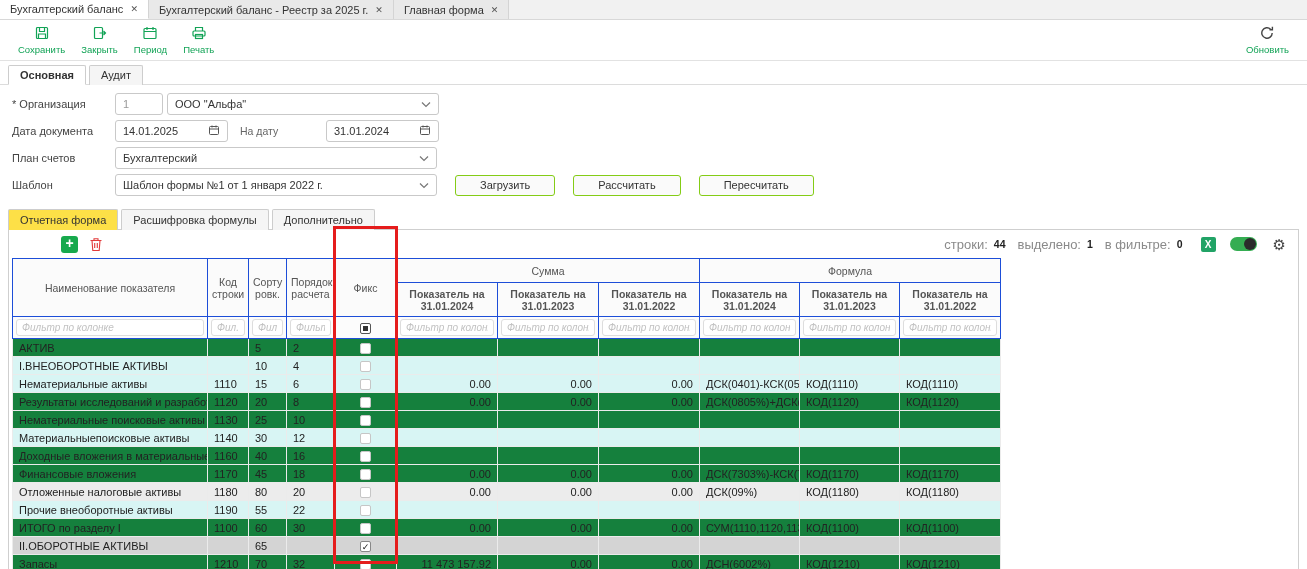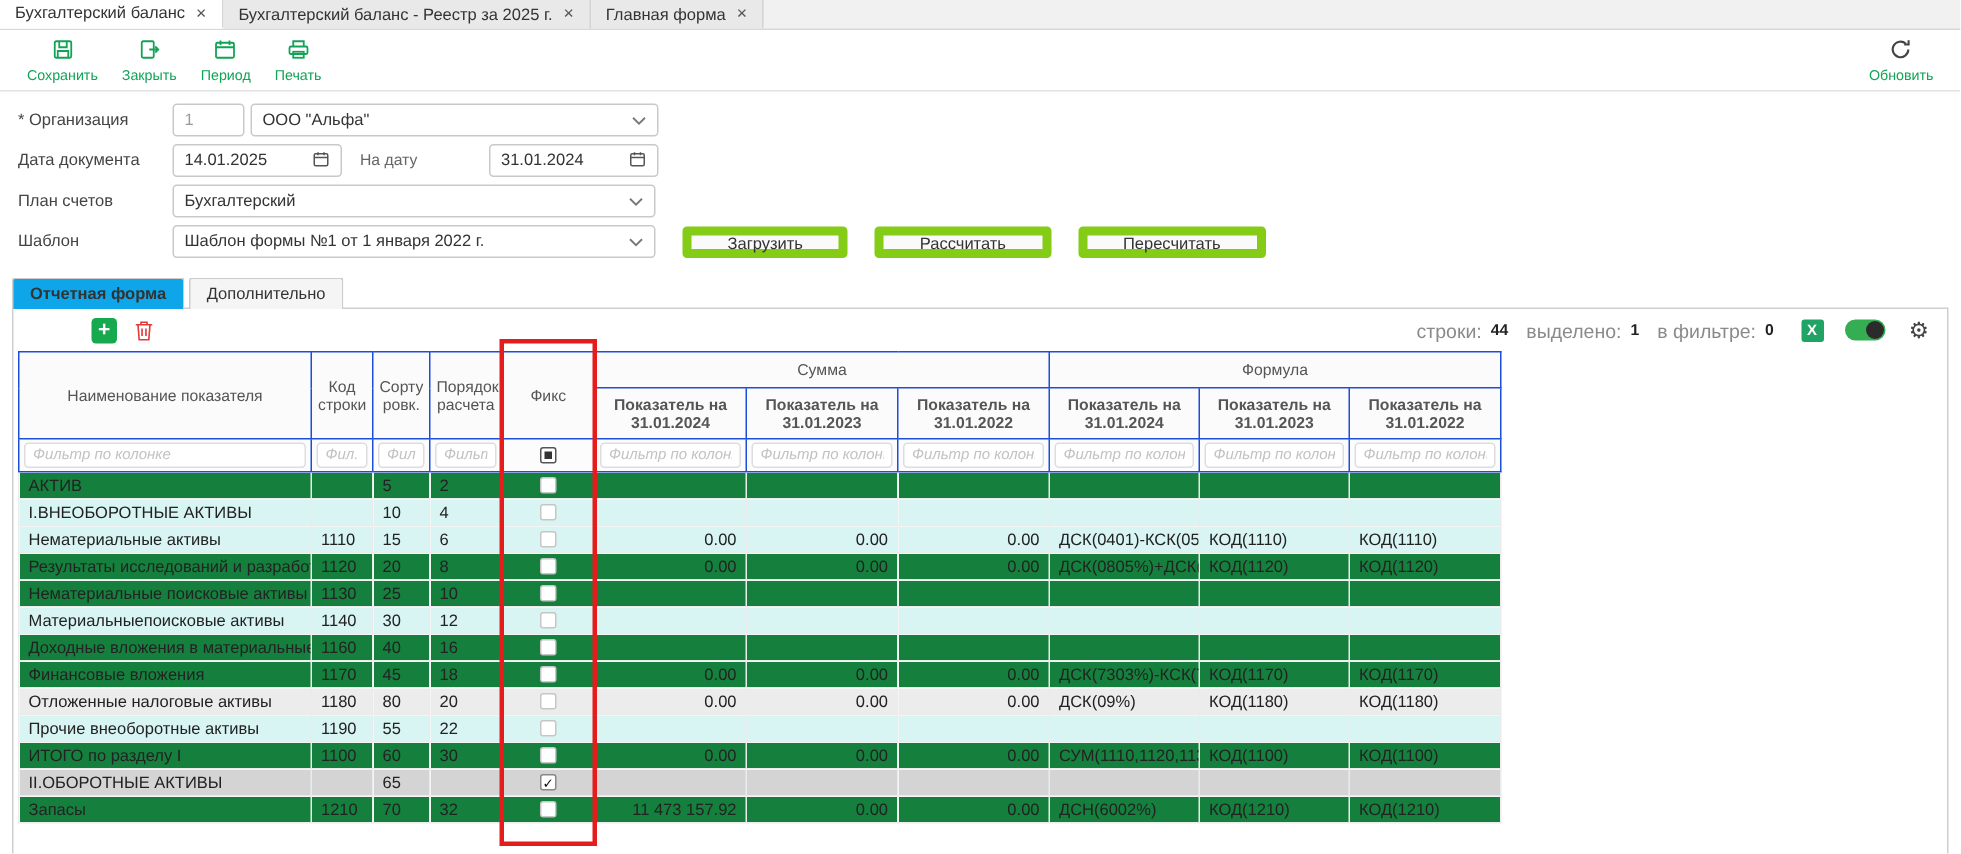--- a/index.html
+++ b/index.html
@@ -34,28 +34,28 @@
   .flabel { width:103px; font-size:11px; color:#444; flex-shrink:0; }
   .input, .select { height:22px; border:1px solid #c9c9c9; border-radius:3px; background:#fff;
     display:flex; align-items:center; padding:0 7px; font-size:11px; color:#333; }
   .select { justify-content:space-between; cursor:pointer; }
   .chev svg { width:10px; height:7px; display:block; }
   .org-code { width:48px; color:#999; margin-right:4px; }
   .org-select { width:272px; }
   .date-input { width:113px; justify-content:space-between; }
   .mid-label { margin-left:12px; width:86px; color:#666; font-size:10.5px; }
   .wide-select { width:322px; }
-  .btn { height:21px; margin-left:18px; padding:0 24px; background:#fafafa; border:6px solid #84cc16;
+  .btn { height:21px; margin-left:18px; padding:0 24px; background:#fafafa; border:1px solid #84cc16;
     border-radius:3px; font-size:11px; color:#333; cursor:pointer; font-family:inherit; }
 
   
   .subtabs { display:flex; gap:3px; margin:2px 0 0 8px; position:relative; z-index:3; }
   .stab { border:1px solid #cdcdcd; border-bottom:none; border-radius:2px 2px 0 0; background:#f5f5f5;
     padding:4px 11px; font-size:11px; margin-bottom:-1px; cursor:pointer; }
-  .stab.active { background:#0ea5e9; font-weight:bold; }
+  .stab.active { background:#fde047; font-weight:normal; }
 
   
   .panel { position:relative; margin:0 8px; border:1px solid #cfcfcf; height:372px; overflow:hidden; background:#fff; }
   .grid-toolbar { display:flex; align-items:center; height:28px; padding:0 12px; }
   .add-btn { width:17px; height:17px; margin-left:40px; background:#17a94d; border-radius:3px; color:#fff;
     font-size:14px; line-height:15px; text-align:center; cursor:pointer; font-weight:bold; }
   .del-btn { margin-left:11px; cursor:pointer; display:flex; }
   .gstatus { margin-left:auto; display:flex; align-items:center; gap:6px; }
   .stat-label { color:#8a8a8a; font-size:13px; }
   .stat-value { color:#222; font-weight:bold; font-size:10.5px; margin-right:6px; }
@@ -146,20 +146,24 @@
     </div>
     <div class="tbtn refresh">
       <span><svg viewBox="0 0 16 16" stroke="#444" stroke-width="1.4" fill="none">
             <path d="M13.2 8a5.2 5.2 0 1 1-1.6-3.8"></path>
             <path d="M13.4 1.8v2.9h-2.9"></path>
           </svg></span>
       <span class="tlabel">Обновить</span>
     </div>
   </div>
 
+  <div class="maintabs">
+    <div class="mtab active">Основная</div>
+    <div class="mtab">Аудит</div>
+  </div>
 
   <div class="form">
     <div class="frow">
       <span class="flabel">* Организация</span>
       <span class="input org-code">1</span>
       <span class="select org-select">
         <span>ООО "Альфа"</span>
         <span class="chev">
             <svg viewBox="0 0 10 7">
               <path d="M1 1.5l4 4 4-4" stroke="#777" fill="none" stroke-width="1.2"></path>
@@ -207,20 +211,21 @@
           </span>
       </span>
       <button class="btn">Загрузить</button>
       <button class="btn">Рассчитать</button>
       <button class="btn">Пересчитать</button>
     </div>
   </div>
 
   <div class="subtabs">
     <div class="stab active">Отчетная форма</div>
+    <div class="stab">Расшифровка формулы</div>
     <div class="stab">Дополнительно</div>
   </div>
 
   <div class="panel">
     <div class="grid-toolbar">
       <div class="add-btn">+</div>
       <div class="del-btn">
         <svg viewBox="0 0 14 15" width="14" height="15" stroke="#e23b3b" stroke-width="1.1" fill="none">
             <path d="M1.5 3.5h11M5 3.5V1.8h4v1.7M3 3.5l.8 10h6.4l.8-10M5.7 6v5M8.3 6v5"></path>
           </svg>

